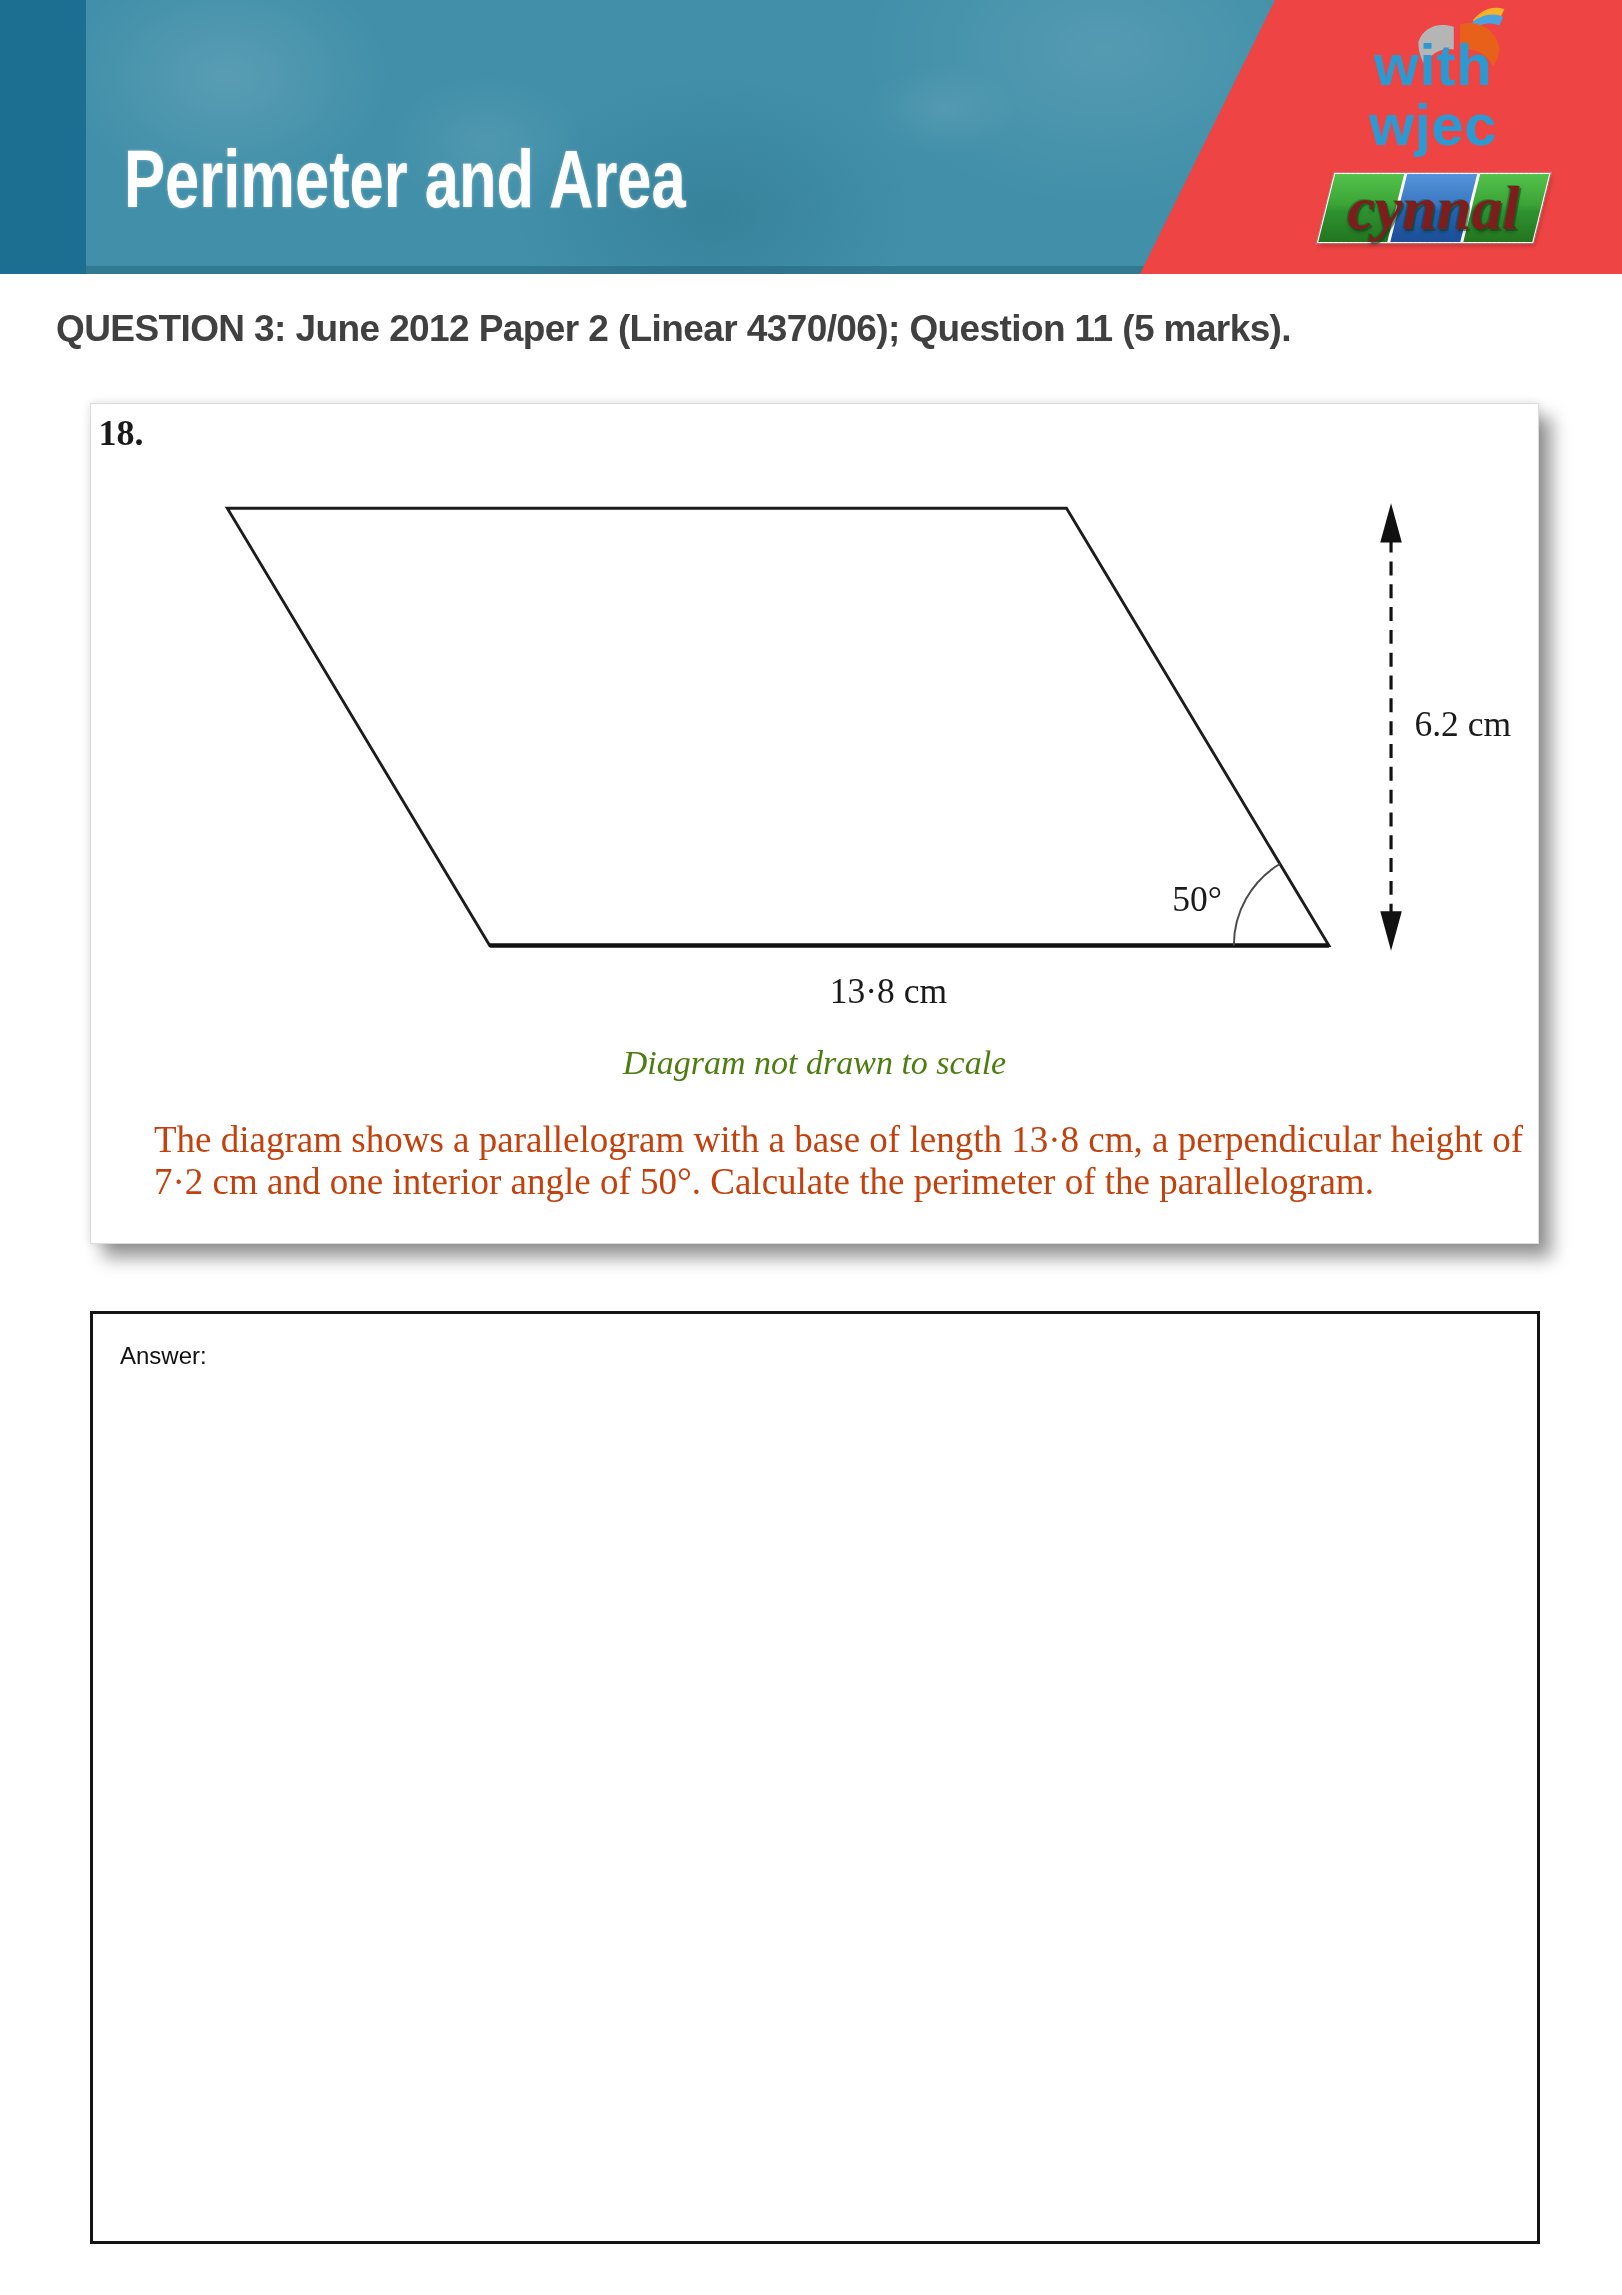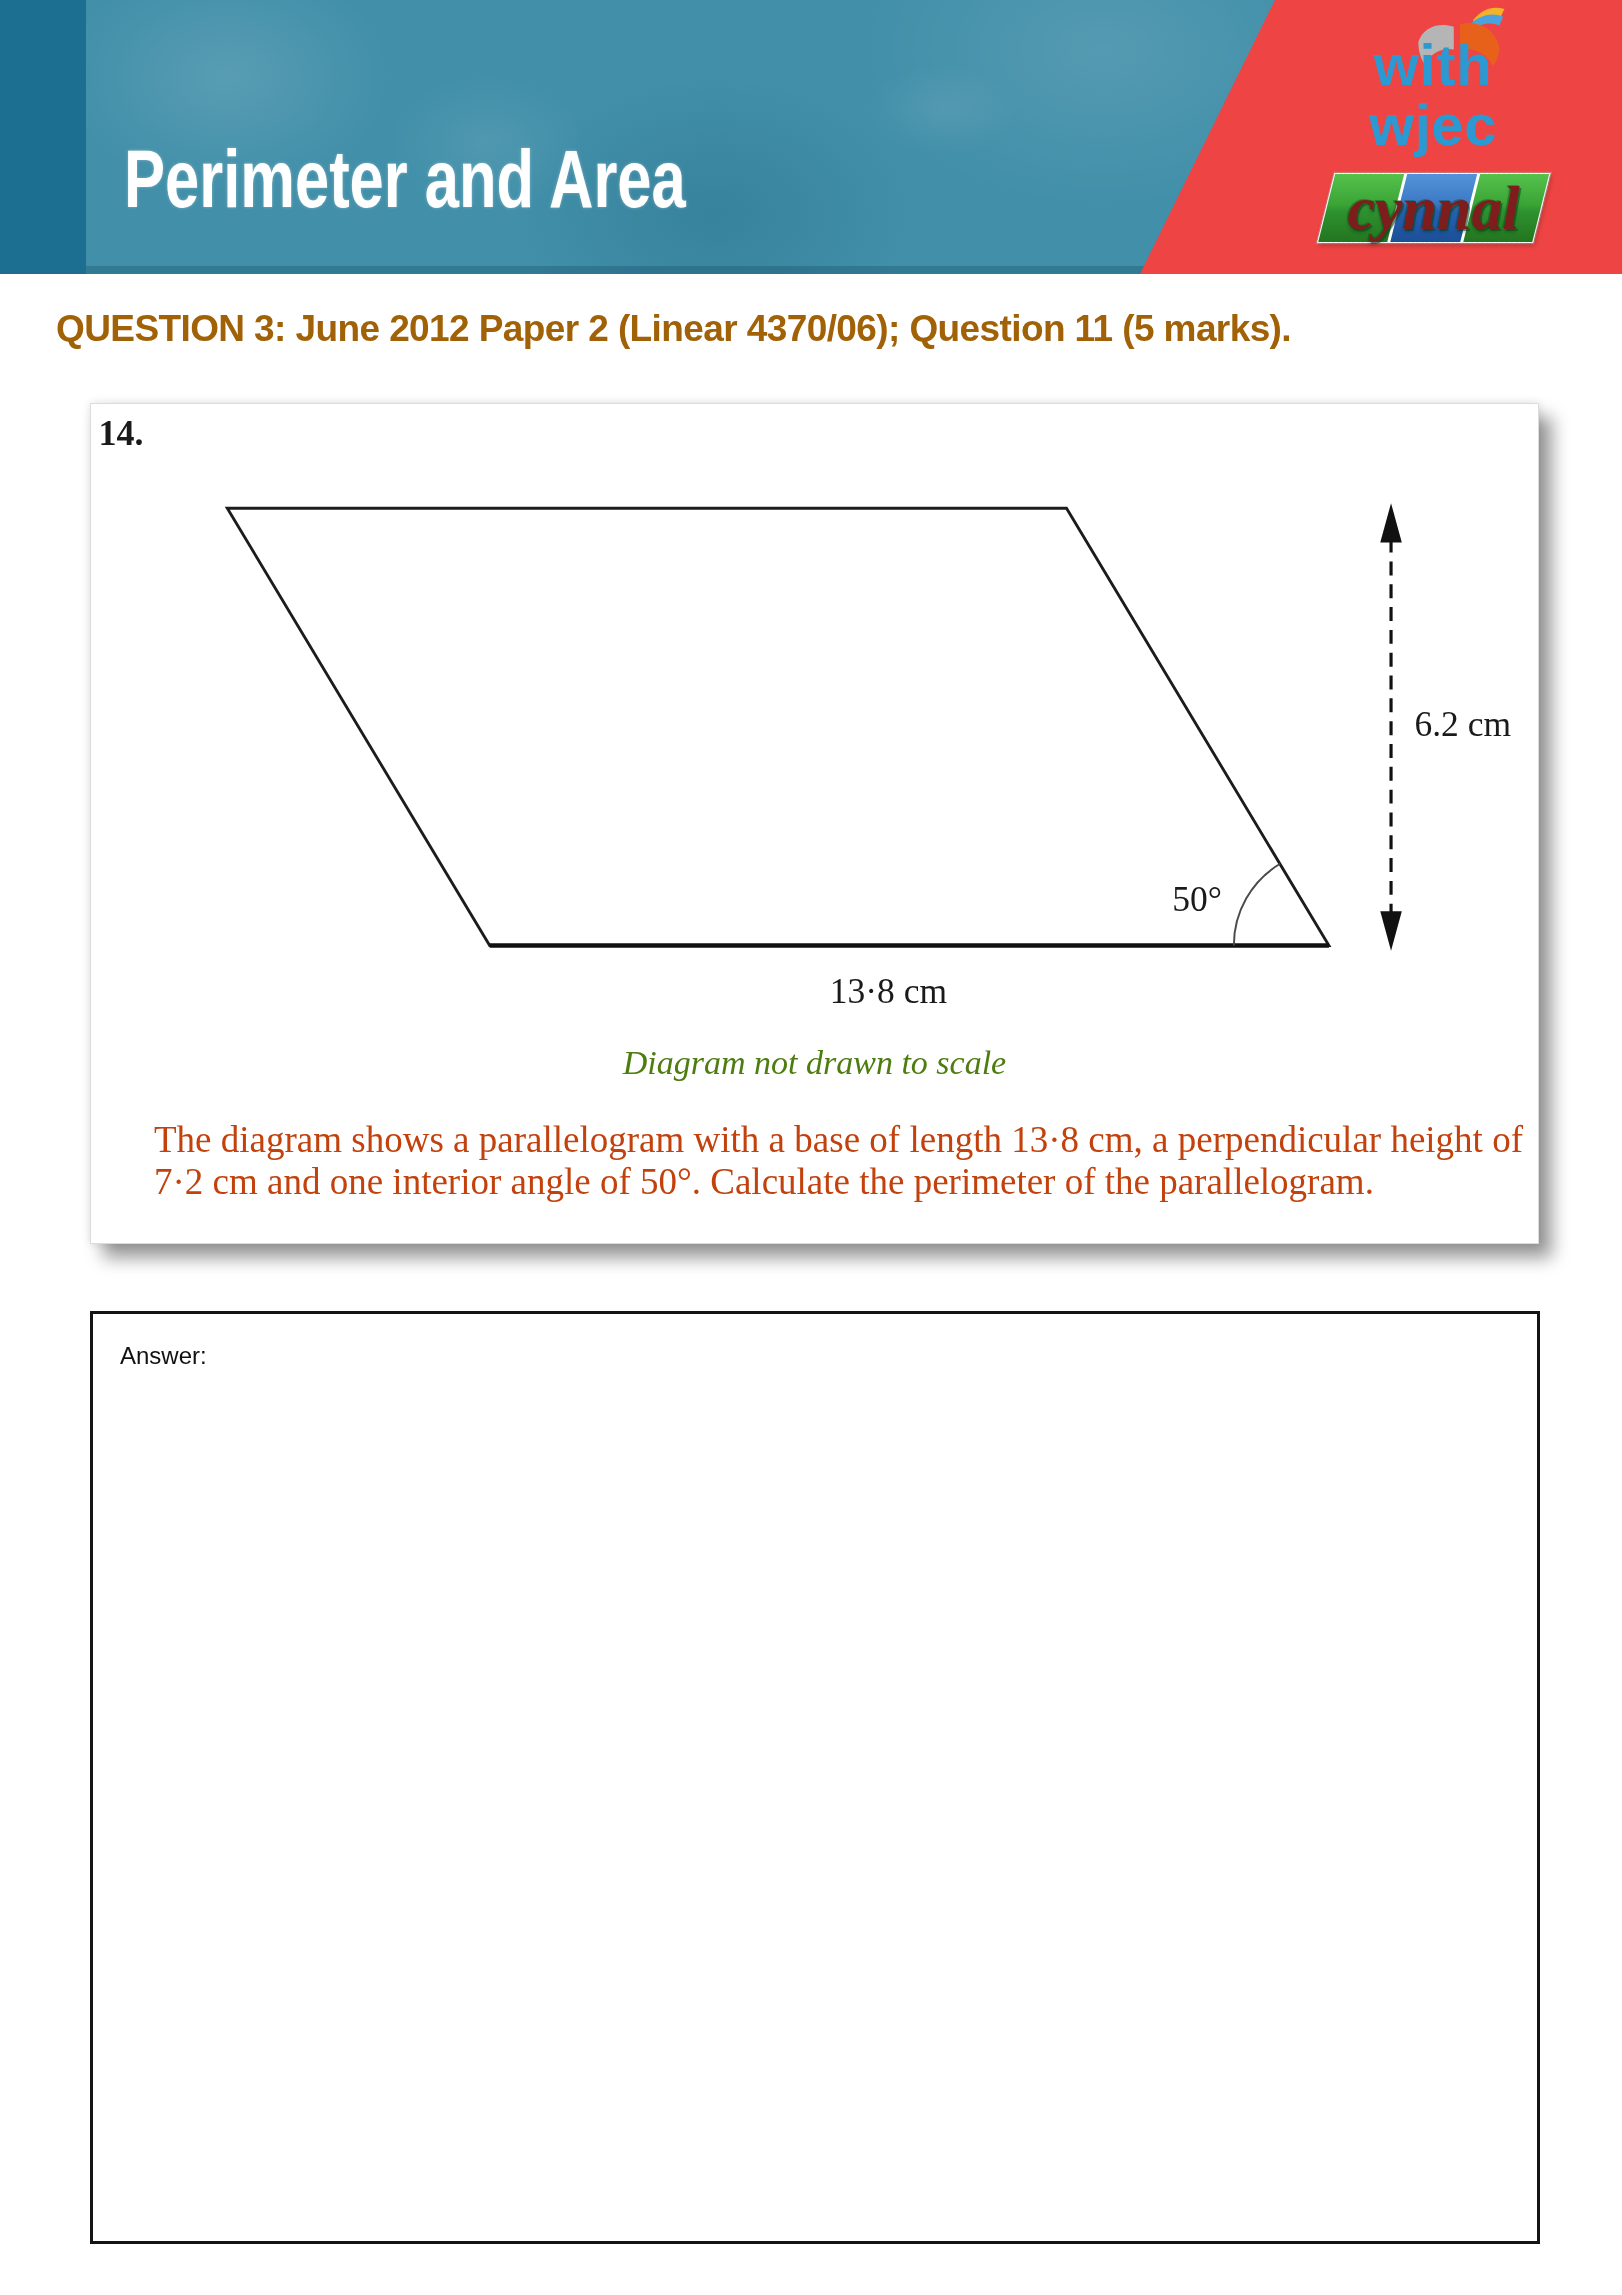--- a/index.html
+++ b/index.html
@@ -41,21 +41,21 @@
   .cynnal-panel{flex:1;}
   .cynnal-green{background:linear-gradient(#55c24c 0%,#3aa435 45%,#2e9230 55%,#23751f 100%);}
   .cynnal-blue{background:linear-gradient(#5493d8 0%,#3b78c4 45%,#2561b0 55%,#1c4f96 100%);}
   #cynnal-text{position:absolute;left:1329px;top:175px;width:209px;text-align:center;
     font-family:"Liberation Serif",serif;font-style:italic;font-weight:bold;font-size:62px;
     line-height:66px;color:#7f1d1d;
     text-shadow:1.9px 1.9px 0.6px rgba(10,70,25,0.55),-1.3px -1.3px 0.6px rgba(10,60,25,0.35),0 2.5px 3.8px rgba(0,0,0,0.25);}
 
   
   #question-header{position:absolute;left:56px;top:308px;width:1521px;
-    font-size:37px;font-weight:bold;color:#a16207;letter-spacing:-0.6px;white-space:nowrap;}
+    font-size:37px;font-weight:bold;color:#404040;letter-spacing:-0.6px;white-space:nowrap;}
 
   
   #question-box{position:absolute;left:90px;top:403px;width:1449px;height:841px;
     background:#ffffff;border:0.6px solid #dcdcdc;box-sizing:border-box;
     box-shadow:0 0 9px rgba(0,0,0,0.12),12.7px 14px 16.5px rgba(0,0,0,0.40);
     font-family:"Liberation Serif",serif;color:#1a1a1a;}
   #q-number{position:absolute;left:7.6px;top:7.6px;font-size:36px;font-weight:bold;}
   #diagram-svg{position:absolute;left:0;top:0;width:1449px;height:841px;}
   #diagram-note{position:absolute;left:0;top:640px;width:100%;text-align:center;
     font-style:italic;font-size:34px;color:#4d7c0f;}
@@ -96,21 +96,21 @@
   <div id="cynnal-box">
     <div class="cynnal-panel cynnal-green"></div>
     <div class="cynnal-panel cynnal-blue"></div>
     <div class="cynnal-panel cynnal-green"></div>
   </div>
   <div id="cynnal-text">cynnal</div>
 
   <div id="question-header">QUESTION 3: June 2012 Paper 2 (Linear 4370/06); Question 11 (5 marks).</div>
 
   <div id="question-box">
-    <div id="q-number">14.</div>
+    <div id="q-number">18.</div>
 
     <svg id="diagram-svg" viewBox="0 0 2286 1326">
 
       <polygon points="215,164 1539,164 1953,854 629,854" fill="none" stroke="#1c1c1c" stroke-width="4.5"></polygon>
       <line x1="629" y1="854" x2="1953" y2="854" stroke="#111111" stroke-width="7"></line>
 
       <path d="M 1803 854 A 150 150 0 0 1 1876 725" fill="none" stroke="#4a4a4a" stroke-width="3"></path>
 
       <g>
         <line x1="2051" y1="212" x2="2051" y2="804" stroke="#111111" stroke-width="5" stroke-dasharray="22 14"></line>

